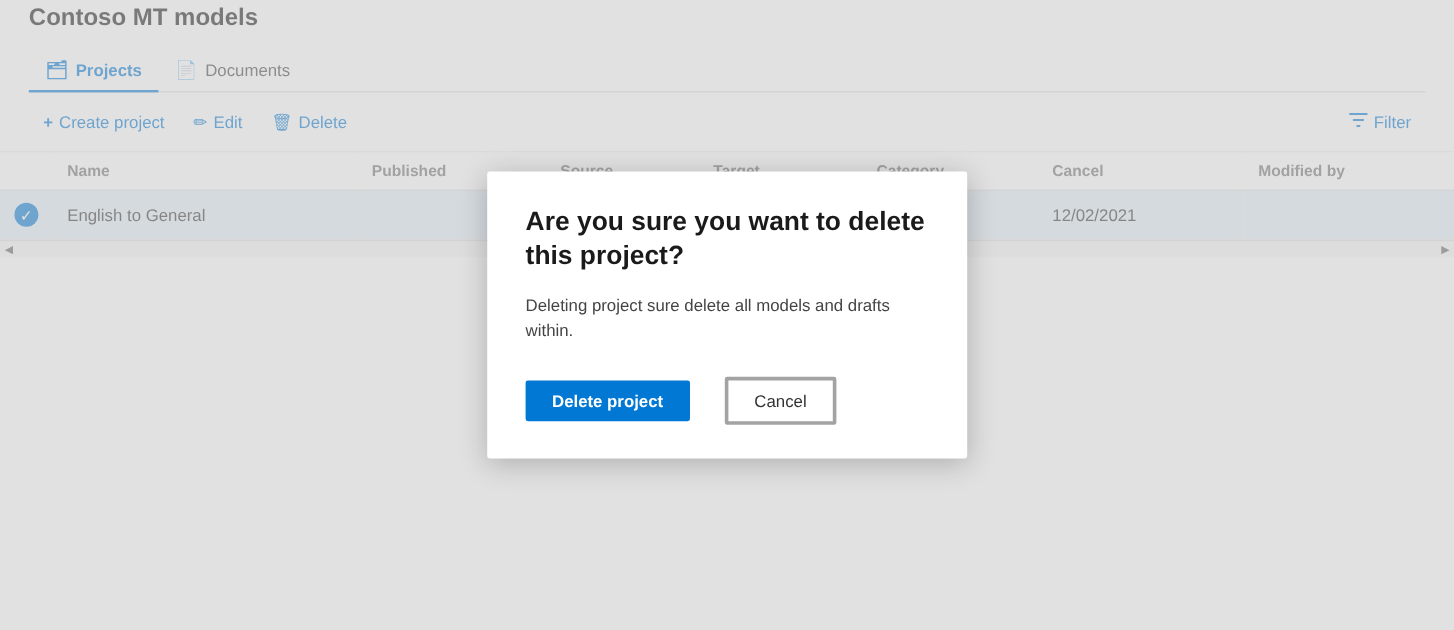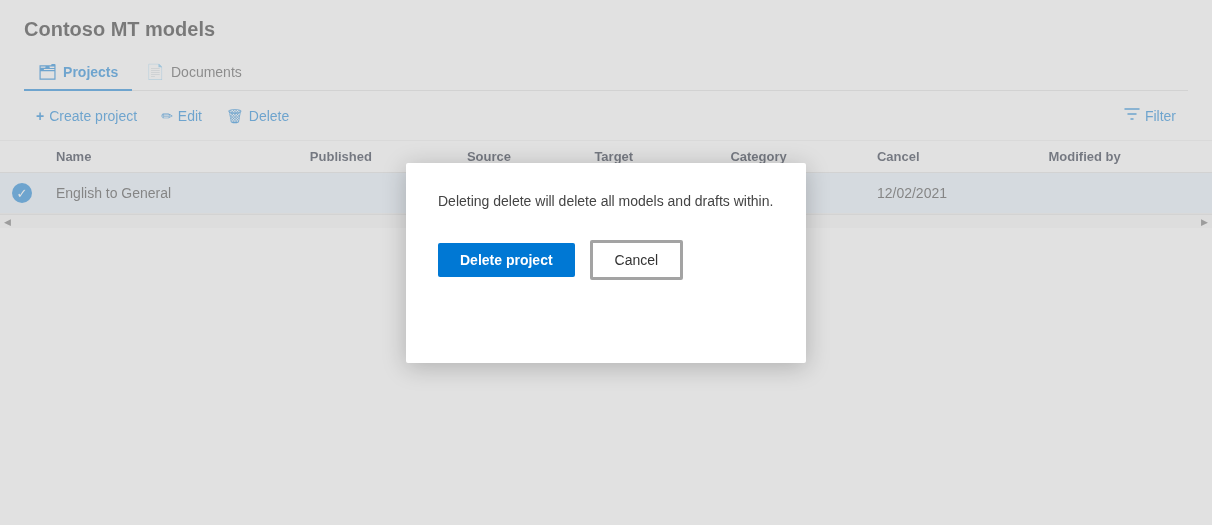--- a/index.html
+++ b/index.html
@@ -16,21 +16,21 @@
 
     .page-container {
       width: 1212px;
       height: 525px;
       background: #fff;
       position: relative;
     }
 
     
     .page-header {
-      padding: 18px 24px 0 24px;
+      padding: 4px 24px 0 24px;
     }
 
     .page-title {
       font-size: 20px;
       font-weight: 600;
       color: #1a1a1a;
       margin-bottom: 14px;
     }
 
     
@@ -100,21 +100,21 @@
     }
 
     thead tr {
       border-bottom: 1px solid #ddd;
     }
 
     thead th {
       text-align: left;
       padding: 8px 12px;
       font-weight: 600;
-      color: #0f172a;
+      color: #737373;
       font-size: 13px;
       background: #fff;
     }
 
     tbody tr {
       border-bottom: 1px solid #eee;
     }
 
     tbody tr.selected {
       background: #e5f0fb;
@@ -195,21 +195,21 @@
 
     .dialog-body {
       font-size: 14px;
       color: #444;
       margin-bottom: 28px;
       line-height: 1.5;
     }
 
     .dialog-actions {
       display: flex;
-      gap: 15px;
+      gap: 29px;
       align-items: center;
     }
 
     .btn-delete {
       background: #0078d4;
       color: #fff;
       border: none;
       padding: 9px 22px;
       font-size: 14px;
       font-weight: 600;
@@ -302,21 +302,22 @@
     </table>
     <div class="scroll-indicator">
       <span class="scroll-arrow">◀</span>
       <span style="flex:1;"></span>
       <span class="scroll-arrow">▶</span>
     </div>
   </div>
 
   <div class="overlay">
     <div class="dialog">
-      <div class="dialog-body">Deleting delete will delete all models and drafts within.</div>
+      <div class="dialog-title">Are you sure you want to delete this project?</div>
+      <div class="dialog-body">Deleting project sure delete all models and drafts within.</div>
       <div class="dialog-actions">
         <button class="btn-delete">Delete project</button>
         <button class="btn-cancel">Cancel</button>
       </div>
     </div>
   </div>
 
 </div>
 
 </body></html>

